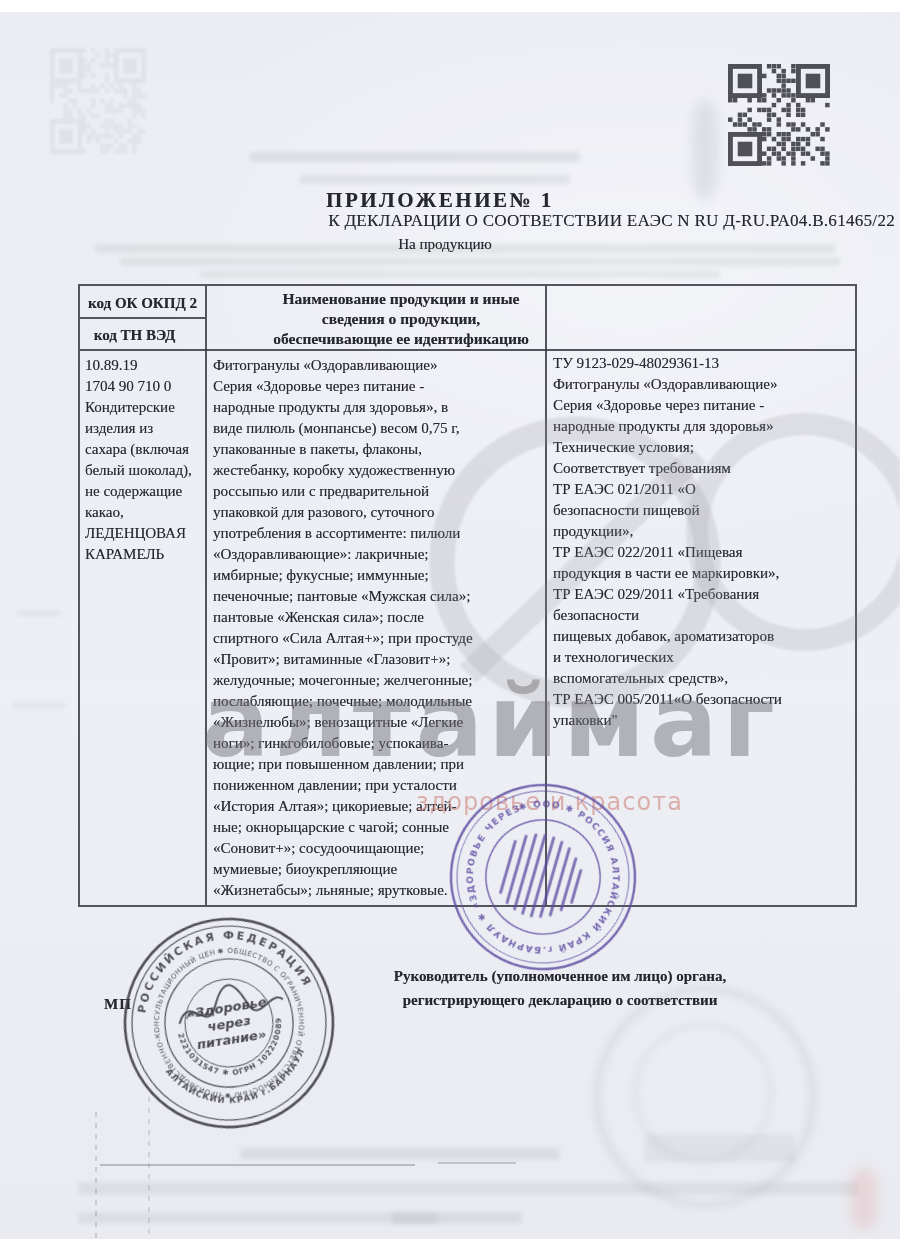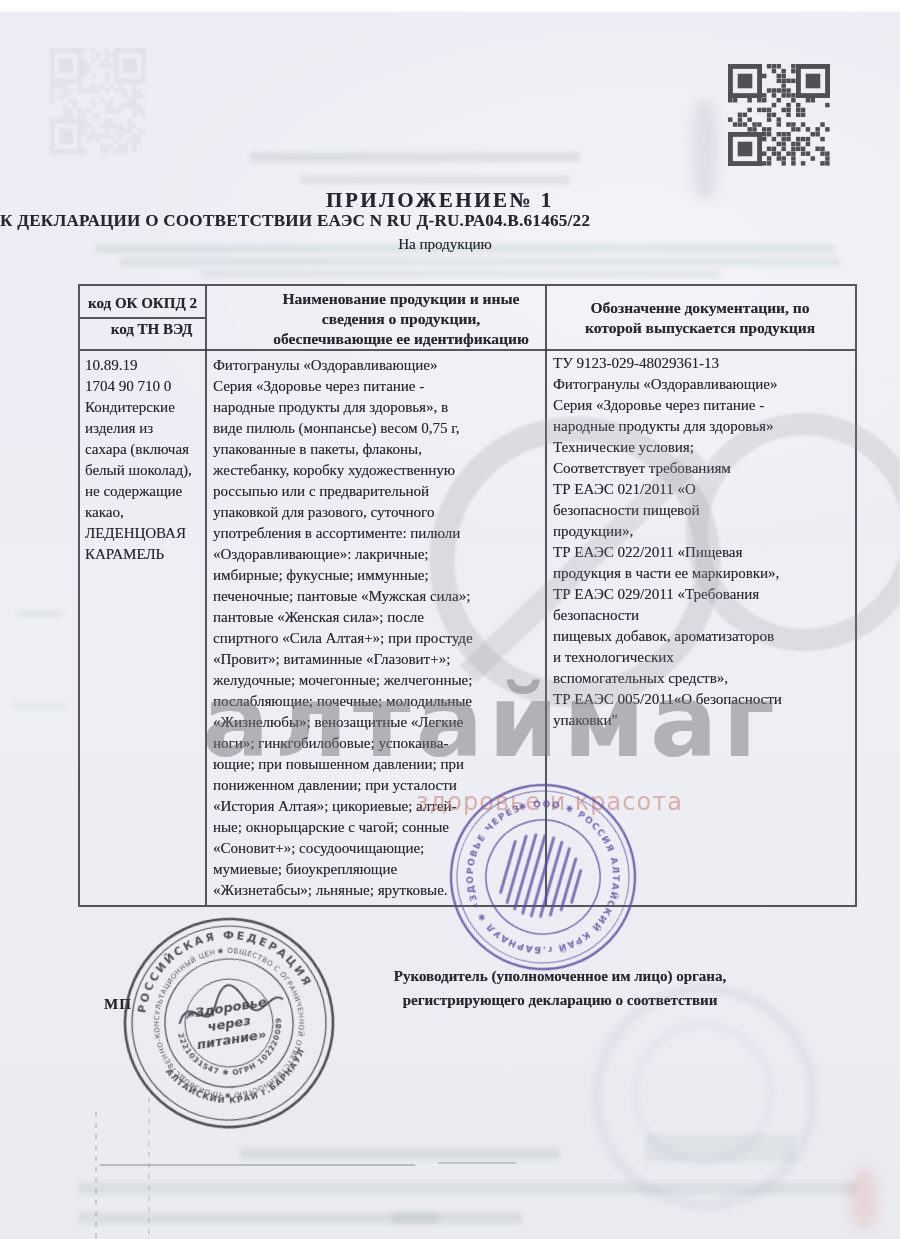--- a/index.html
+++ b/index.html
@@ -10,21 +10,21 @@
       linear-gradient(180deg,#ecedf4 0%, #edeff5 55%, #e9ebf1 100%);
     font-family:"Liberation Serif","DejaVu Serif",serif;
     color:#26262e;
     margin-top:12px;
   }
   .abs{position:absolute;}
   .pre{white-space:pre-line;}
   .doc{color:#26262e; text-shadow:0.2px 0.2px 0.4px rgba(45,45,70,.45);}
   
   .t1{left:0;top:176px;width:880px;text-align:center;font-size:21px;font-weight:bold;letter-spacing:2.5px;}
-  .t2{left:0;top:199px;width:895px;text-align:left;font-size:17px;font-weight:bold;letter-spacing:.3px;}
+  .t2{left:0;top:199px;width:895px;text-align:right;font-size:17px;font-weight:normal;letter-spacing:.3px;}
   .t3{left:0;top:224px;width:890px;text-align:center;font-size:15px;}
   
   .tbl{left:78px;top:272px;width:775px;height:619px;border:2px solid rgba(58,58,66,.85);}
   .vline{position:absolute;top:0;width:2px;height:100%;background:rgba(58,58,66,.85);}
   .hline{position:absolute;height:2px;background:rgba(58,58,66,.85);}
   .cell{position:absolute;line-height:21px;font-size:15px;}
   .hcell{position:absolute;font-weight:bold;line-height:20px;text-align:center;}
   
   .bl{position:absolute;border-radius:3px;filter:blur(2px);}
   .thin{position:absolute;background:#8a8a92;}
@@ -362,26 +362,24 @@
   <div class="abs doc t2">К ДЕКЛАРАЦИИ О СООТВЕТСТВИИ ЕАЭС N RU Д-RU.РА04.В.61465/22</div>
   <div class="abs doc t3">На продукцию</div>
 
   <div class="abs tbl">
     <div class="vline" style="left:125px;"></div>
     <div class="vline" style="left:465px;"></div>
     <div class="hline" style="left:0;top:63px;width:100%;"></div>
     <div class="hline" style="left:0;top:31px;width:125px;height:1.5px;"></div>
 
     <div class="hcell doc" style="left:0;top:7px;width:125px;font-size:15px;">код ОК ОКПД 2</div>
-    <div class="hcell doc" style="left:0;top:33px;width:109px;font-size:15px;padding-left:17px;">код ТН ВЭД</div>
+    <div class="hcell doc" style="left:0;top:39px;width:109px;font-size:15px;">код ТН ВЭД</div>
     <div class="hcell doc pre" style="left:127px;top:3px;width:388px;font-size:15.5px;">Наименование продукции и иные
 сведения о продукции,
 обеспечивающие ее идентификацию</div>
-    <div class="hcell doc pre" style="left:467px;top:12px;width:306px;font-size:15.5px;">Обозначение документации, по
-которой выпускается продукция</div>
 
     <div class="cell doc pre" style="left:5px;top:69px;width:120px;">10.89.19
 1704 90 710 0
 Кондитерские
 изделия из
 сахара (включая
 белый шоколад),
 не содержащие
 какао,
 ЛЕДЕНЦОВАЯ

